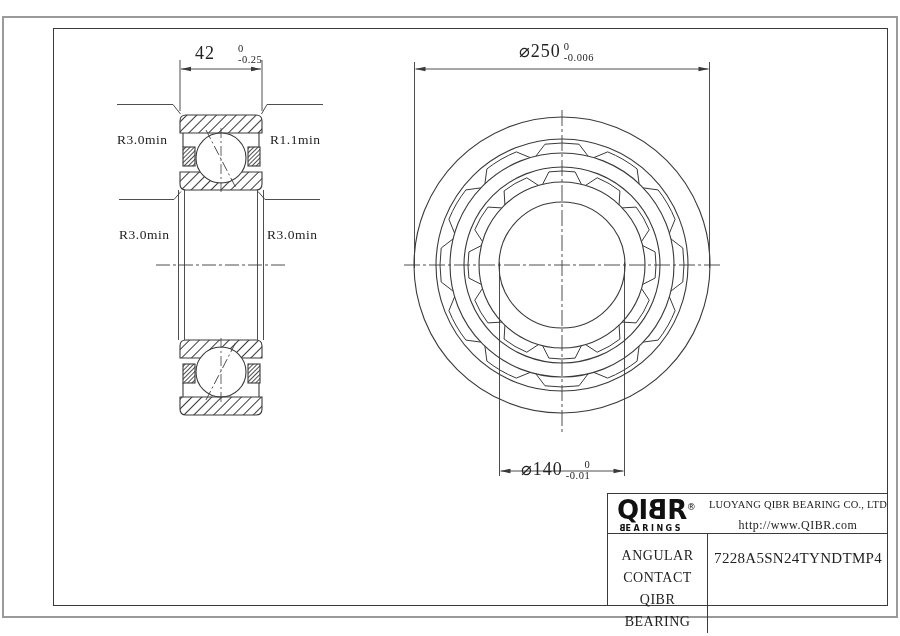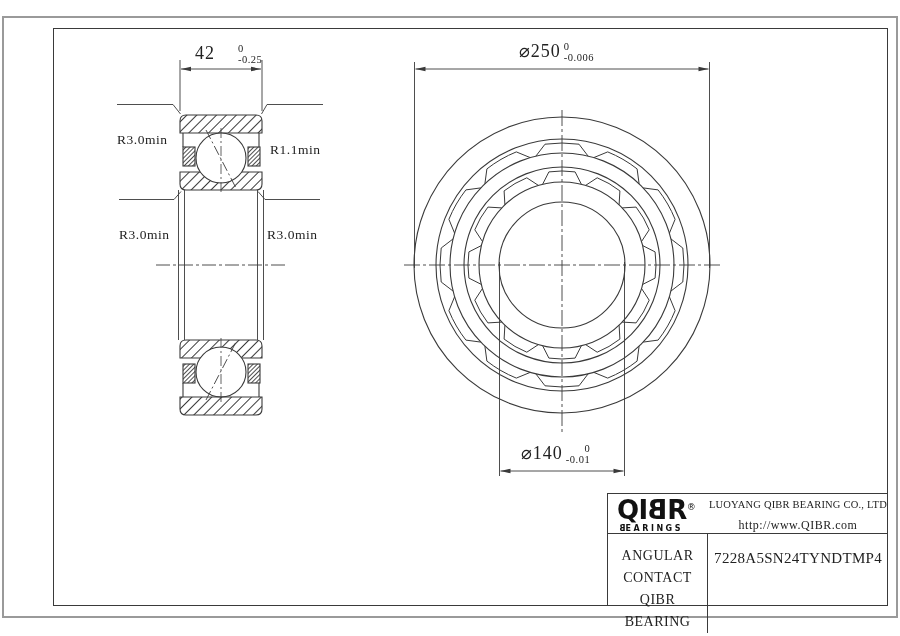--- a/index.html
+++ b/index.html
@@ -168,30 +168,30 @@
   </div>
 
   <div class="abs dim" style="left:519px;top:42px;">
     <span class="val">⌀250</span>
     <span class="tol">
       <span>0</span>
       <span>-0.006</span>
     </span>
   </div>
 
-  <div class="abs dim" style="left:521px;top:444px;text-align:right;">
+  <div class="abs dim" style="left:521px;top:460px;text-align:right;">
     <span class="val">⌀140</span>
     <span class="tol">
       <span>0</span>
       <span>-0.01</span>
     </span>
   </div>
 
   <div class="abs rlabel" style="left:117px;top:90px;">R3.0min</div>
-  <div class="abs rlabel" style="left:270px;top:100px;">R1.1min</div>
+  <div class="abs rlabel" style="left:270px;top:90px;">R1.1min</div>
   <div class="abs rlabel" style="left:119px;top:185px;">R3.0min</div>
   <div class="abs rlabel" style="left:267px;top:185px;">R3.0min</div>
 
   <div class="abs" id="title-block">
     <div id="tb-top">
       <div id="tb-logo-cell">
         <div class="logo-word">
           <span>Q</span><span>I</span><span class="mirror">B</span><span>R</span><span class="logo-reg">®</span>
         </div>
         <div class="logo-sub">

